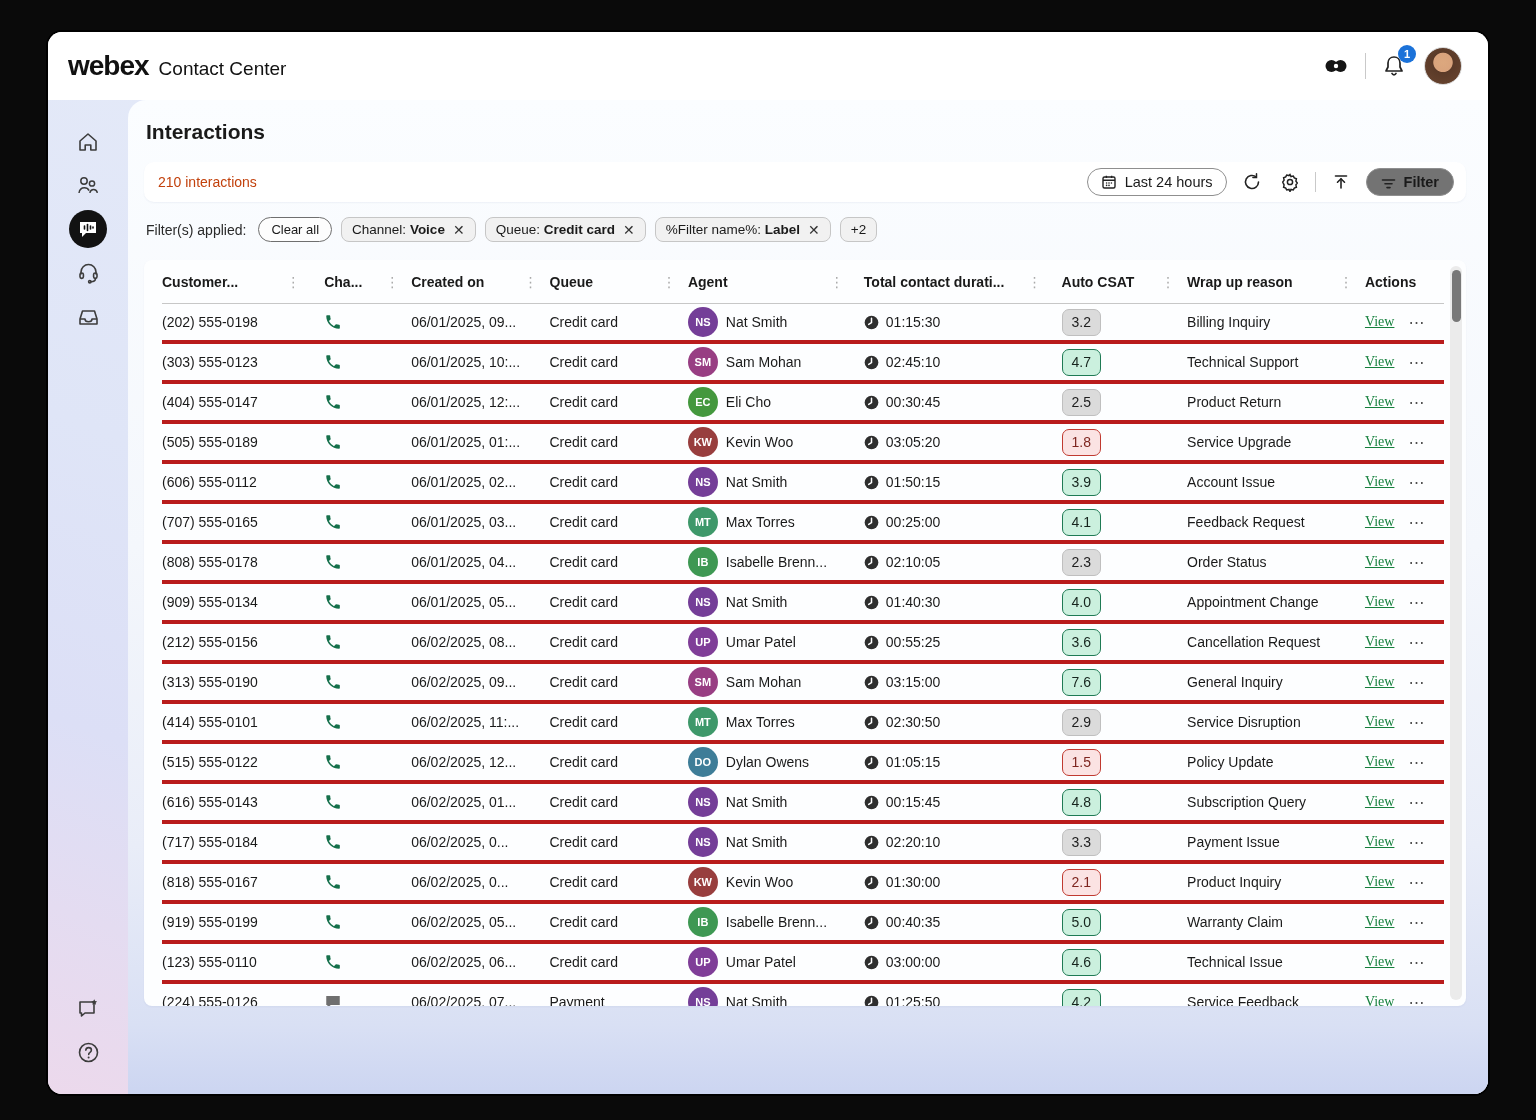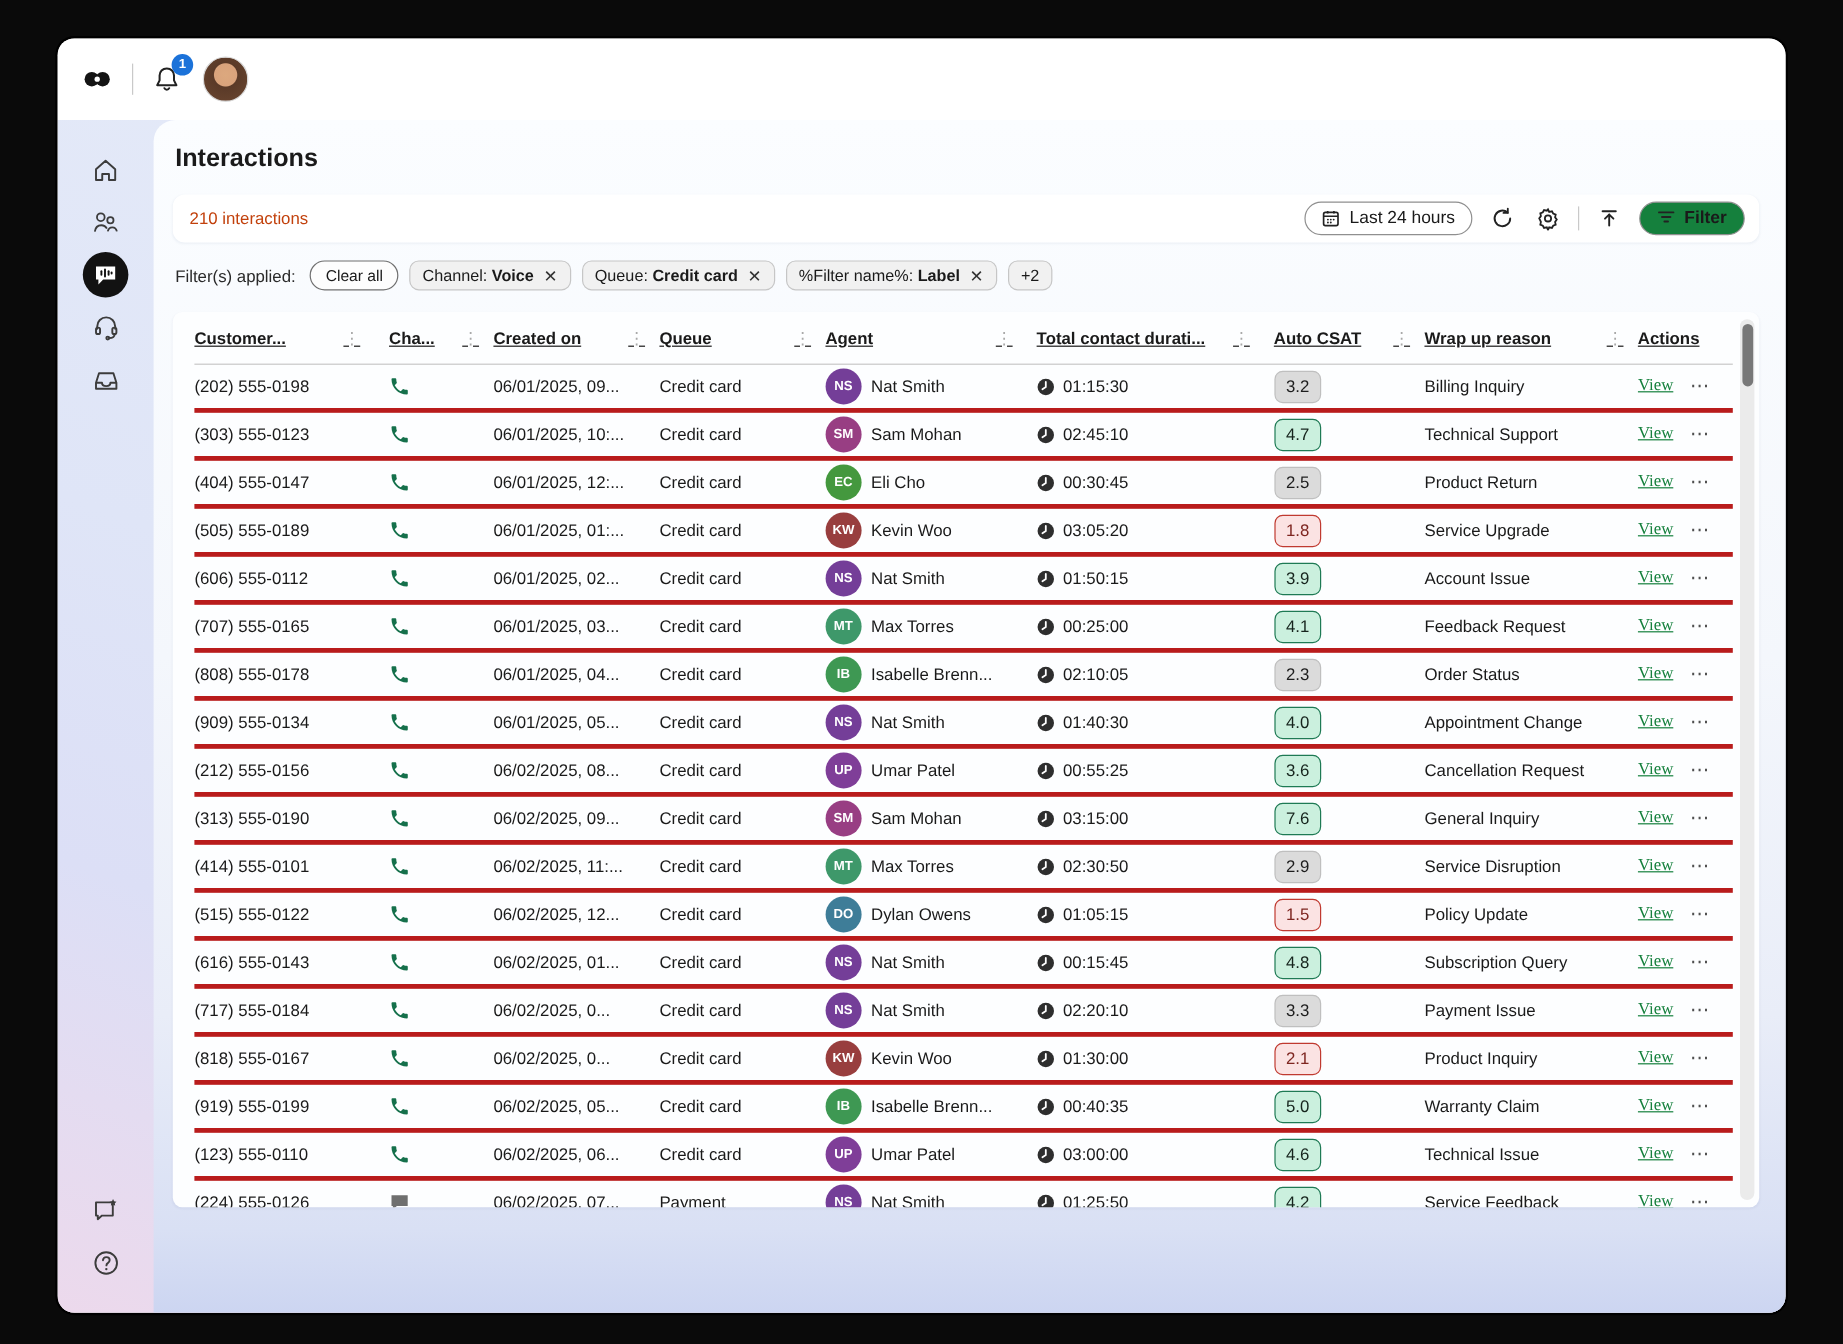--- a/index.html
+++ b/index.html
@@ -47,38 +47,38 @@
 
   
   .toolbar { margin-top:18px; height:40px; background:#fff; border-radius:10px; display:flex; align-items:center;
              justify-content:space-between; padding:0 8px 0 14px; box-shadow:0 1px 2px rgba(40,60,120,.06); }
   .count-label { font-size:14px; color:#c2410c; }
   .toolbar-right { display:flex; align-items:center; gap:12px; }
   .range-btn { display:flex; align-items:center; gap:8px; border:1px solid #8f8f8f; border-radius:18px; padding:5px 13px;
                font-size:14.5px; background:#fff; cursor:pointer; }
   .icon-btn { width:26px; height:26px; display:flex; align-items:center; justify-content:center; cursor:pointer; }
   .tb-divider { width:1px; height:20px; background:#c9c9c9; }
-  .filter-btn { display:flex; align-items:flex-start; gap:8px; border:1px solid #8f8f8f; border-radius:18px; padding:5px 14px;
-                font-size:14.5px; font-weight:700; background:#15803d; cursor:pointer; margin-right:4px; }
+  .filter-btn { display:flex; align-items:flex-end; gap:8px; border:1px solid #8f8f8f; border-radius:18px; padding:5px 14px;
+                font-size:14.5px; font-weight:700; background:#737373; cursor:pointer; margin-right:4px; }
 
   
   .filters-row { display:flex; align-items:center; gap:9px; margin-top:15px; margin-left:2px; }
   .filters-label { font-size:14px; color:#2a2a2a; margin-right:3px; }
   .clear-all { border:1px solid #6f6f6f; border-radius:14px; background:#fdfdfd; padding:4px 12px; font-size:13px; cursor:pointer; }
   .chip { display:flex; align-items:center; gap:8px; background:#f1f1f1; border:1px solid #c6c6c6; border-radius:8px;
           padding:4px 10px; font-size:13.5px; cursor:default; }
   .chip b { font-weight:700; }
   .chip .x { font-size:14px; color:#333; cursor:pointer; line-height:1; }
   .chip.more { padding:4px 10px; cursor:pointer; }
 
   
   .table-card { position:relative; margin-top:18px; height:746px; background:#fdfeff; border-radius:8px;
                 overflow:hidden; box-shadow:0 1px 2px rgba(40,60,120,.05); padding:0 22px 0 18px; }
   .thead { display:flex; align-items:center; height:44px; border-bottom:1px solid #c7c7c7; }
-  .th { display:flex; align-items:flex-end; justify-content:space-between; font-size:14px; font-weight:700; padding-right:10px;text-decoration:underline; }
+  .th { display:flex; align-items:flex-end; justify-content:space-between; font-size:14px; font-weight:700; padding-right:10px; }
   .kebab { color:#a9a9a9; font-size:14px; font-weight:400; cursor:pointer; padding:0 2px; }
   .tbody { }
   .tr { display:flex; align-items:center; height:40px; border-bottom:4px solid #b91c1c; }
   .td { font-size:14px; display:flex; align-items:center; }
 
   .col-customer { width:152px; }
   .col-channel  { width:100px; padding-left:12px; }
   .col-created  { width:140px; }
   .col-queue    { width:140px; }
   .col-agent    { width:170px; gap:8px; }
@@ -102,20 +102,24 @@
 
   .v-scrollbar { position:absolute; top:6px; right:4px; width:12px; height:734px; background:#ebebeb; border-radius:6px; }
   .v-thumb { position:absolute; top:4px; left:1.5px; width:9px; height:52px; background:#787878; border-radius:5px; cursor:grab; }
 </style>
 </head>
 <body>
 
 <div class="window">
 
   <div class="topbar">
+    <div class="brand">
+      <span class="brand-logo">webex</span>
+      <span class="brand-product">Contact Center</span>
+    </div>
     <div class="topbar-right">
       <span class="webex-mark icon-btn">
         <svg width="26" height="18" viewBox="0 0 26 18">
             <circle cx="8.5" cy="9" r="6" fill="#141414"></circle>
             <circle cx="17.5" cy="9" r="6" fill="#141414"></circle>
             <circle cx="13" cy="9" r="2.2" fill="#fff"></circle>
           </svg>
       </span>
       <span class="topbar-divider"></span>
       <span class="bell-wrap">

